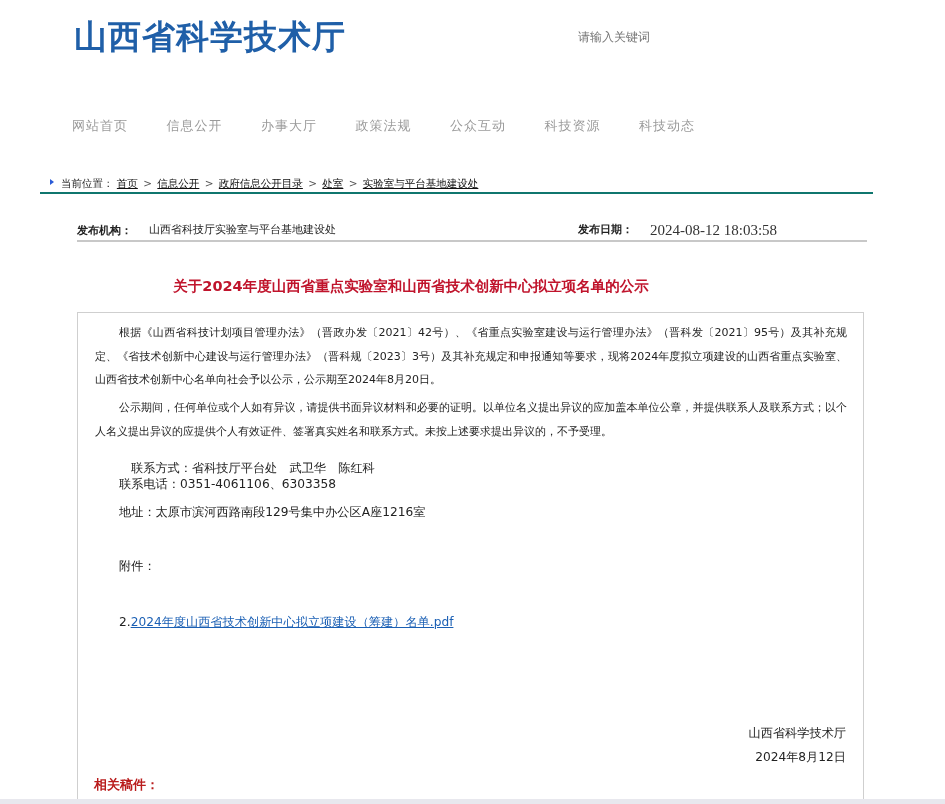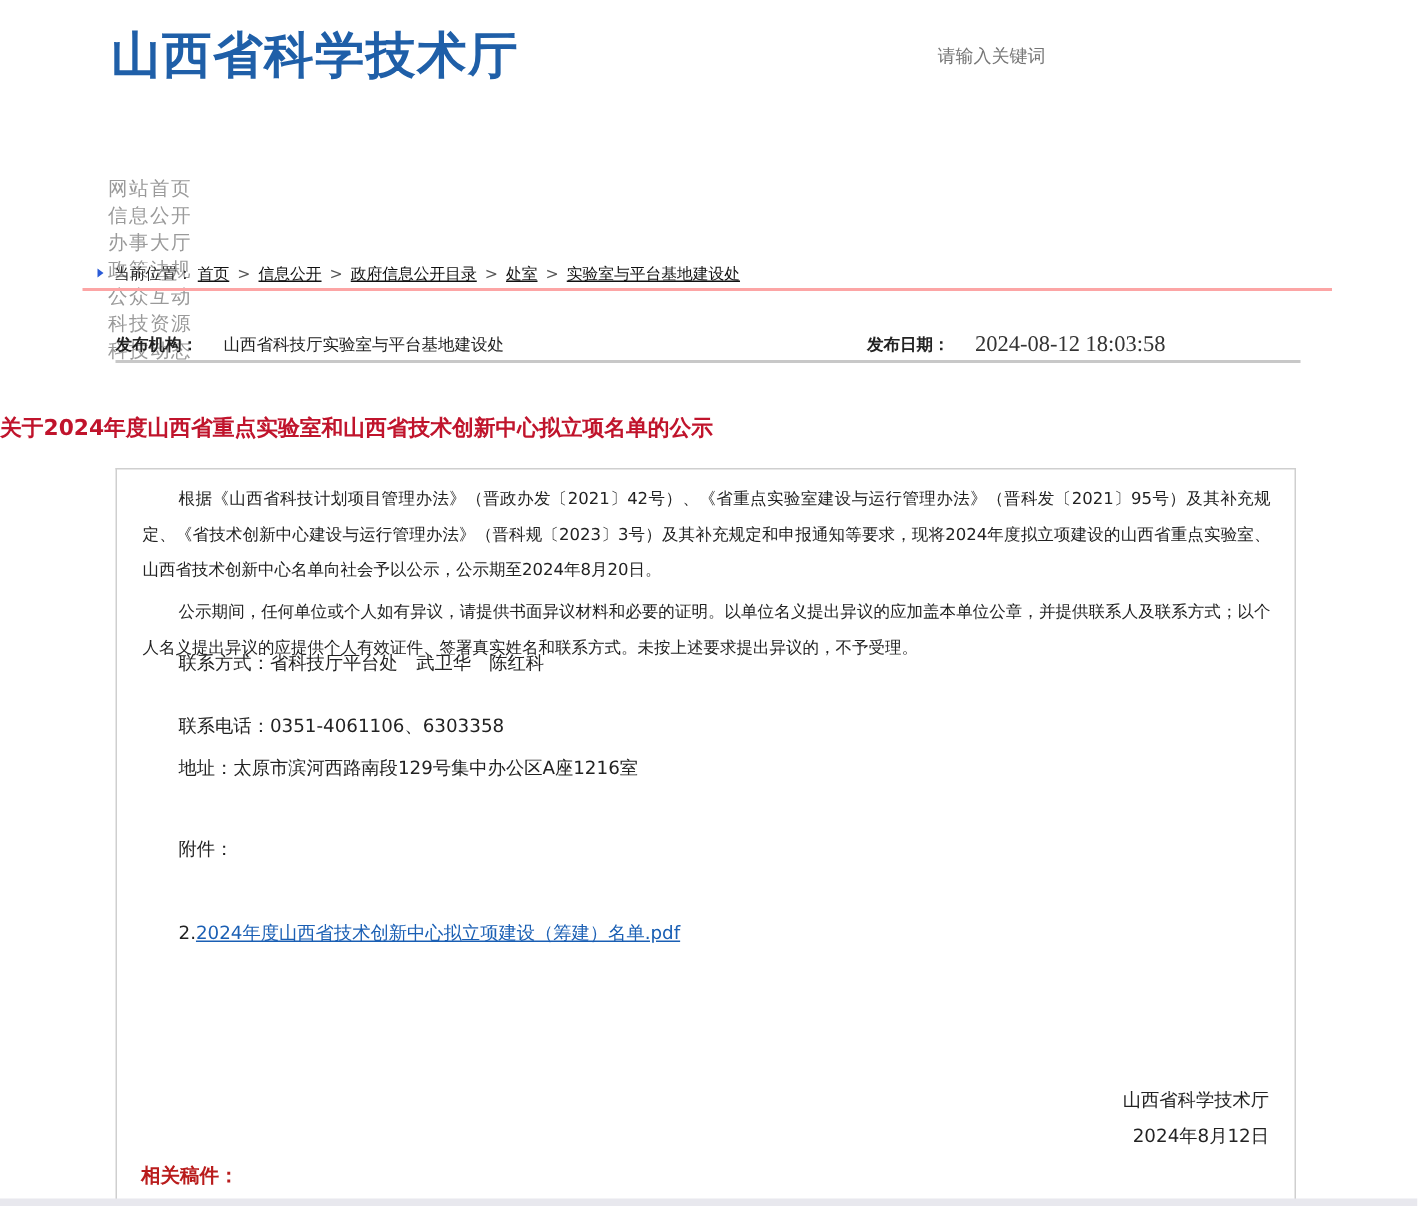--- a/index.html
+++ b/index.html
@@ -2,46 +2,46 @@
 <html><head>
 <meta charset="utf-8">
 <style>
   * { margin: 0; padding: 0; box-sizing: border-box; }
   html, body { width: 945px; height: 804px; overflow: hidden; background: #ffffff; }
   body { position: relative; font-family: "Liberation Serif", "DejaVu Serif", serif; color: #222; }
 
   .logo { position: absolute; left: 74px; top: 17px; font-family: "DejaVu Sans", "Liberation Sans", sans-serif;
           font-weight: bold; font-size: 33px; letter-spacing: 1px; color: #1f5fa8; line-height: 40px; }
   .search-hint { position: absolute; left: 578px; top: 29px; font-family: "DejaVu Sans", sans-serif;
-                 font-size: 12px; color: #333; line-height: 16px; border: none; background: transparent; outline: none; width: 120px; margin-left: 47px; }
+                 font-size: 12px; color: #333; line-height: 16px; border: none; background: transparent; outline: none; width: 120px; }
 
-  .nav { position: absolute; left: 72px; top: 117px; display: flex; font-family: "Liberation Serif", "DejaVu Serif", serif; flex-direction: column; }
+  .nav { position: absolute; left: 72px; top: 117px; display: flex; font-family: "Liberation Serif", "DejaVu Serif", serif; }
   .nav a { font-size: 13px; color: #9a9a9a; text-decoration: none; letter-spacing: 1px; margin-right: 38.5px; white-space: nowrap; line-height: 18px; }
 
-  .breadcrumb { position: absolute; left: 55px; top: 176px; width: 833px; height: 18px; border-bottom: 2px solid #fca5a5;
+  .breadcrumb { position: absolute; left: 40px; top: 176px; width: 833px; height: 18px; border-bottom: 2px solid #0f766e;
                 font-family: "DejaVu Sans", sans-serif; font-size: 10.5px; color: #222; line-height: 14px; padding-left: 10px; white-space: nowrap; }
   .breadcrumb .arrow { position: absolute; left: 10px; top: 3px; width: 0; height: 0; border-top: 3px solid transparent; border-bottom: 3px solid transparent; border-left: 4px solid #2a5bd7; }
   .breadcrumb .label { margin-left: 11px; }
   .breadcrumb a { color: #111; text-decoration: underline; }
   .breadcrumb .sep { color: #555; margin: 0 2px; }
 
   .meta { position: absolute; left: 77px; top: 222px; width: 790px; height: 20px; border-bottom: 2px solid #c8c8c8; font-size: 11px; line-height: 16px; white-space: nowrap; }
   .meta .k { font-family: "DejaVu Sans", sans-serif; font-weight: bold; color: #222; }
   .meta .v1 { font-family: "DejaVu Sans", sans-serif; color: #222; position: absolute; left: 72px; top: 0; }
   .meta .k2 { position: absolute; left: 501px; top: 0; }
   .meta .v2 { position: absolute; left: 573px; top: 0; font-family: "Liberation Serif", serif; font-size: 15px; color: #333; }
 
-  .title { position: absolute; left: 0; width: 822px; top: 276px; font-family: "DejaVu Sans", sans-serif; font-weight: bold; font-size: 14.5px; color: #c0142c; line-height: 20px; }
+  .title { position: absolute; left: 0; width: 822px; top: 276px; text-align: center; font-family: "DejaVu Sans", sans-serif; font-weight: bold; font-size: 14.5px; color: #c0142c; line-height: 20px; }
 
   .content { position: absolute; left: 77px; top: 312px; width: 787px; height: 500px; border: 1px solid #cfcfcf; border-bottom: none; }
   .para { position: absolute; left: 17px; width: 752px; font-family: "DejaVu Sans", "Liberation Serif", serif; font-size: 11px; line-height: 23.5px; text-indent: 24px; color: #222; text-align: justify; }
   .p1 { top: 8px; }
   .p2 { top: 83px; }
   .line { position: absolute; left: 41px; font-family: "DejaVu Sans", serif; font-size: 12.2px; line-height: 18px; color: #222; white-space: nowrap; }
-  .l-contact { top: 120px; }
+  .l-contact { top: 146px; margin-left: 12px; }
   .l-phone { top: 162px; }
   .l-addr { top: 190px; }
   .l-attach { top: 244px; }
   .l-f1 { top: 272px; }
   .l-f2 { top: 300px; }
   .line a { color: #1a5fb4; text-decoration: underline; }
   .sign { position: absolute; right: 17px; text-align: right; font-family: "DejaVu Sans", serif; font-size: 12.2px; line-height: 18px; color: #222; white-space: nowrap; }
   .s1 { top: 411px; }
   .s2 { top: 435px; }
   .related { position: absolute; left: 16px; top: 463px; font-family: "DejaVu Sans", sans-serif; font-weight: bold; font-size: 13px; color: #b91c1c; line-height: 18px; }

